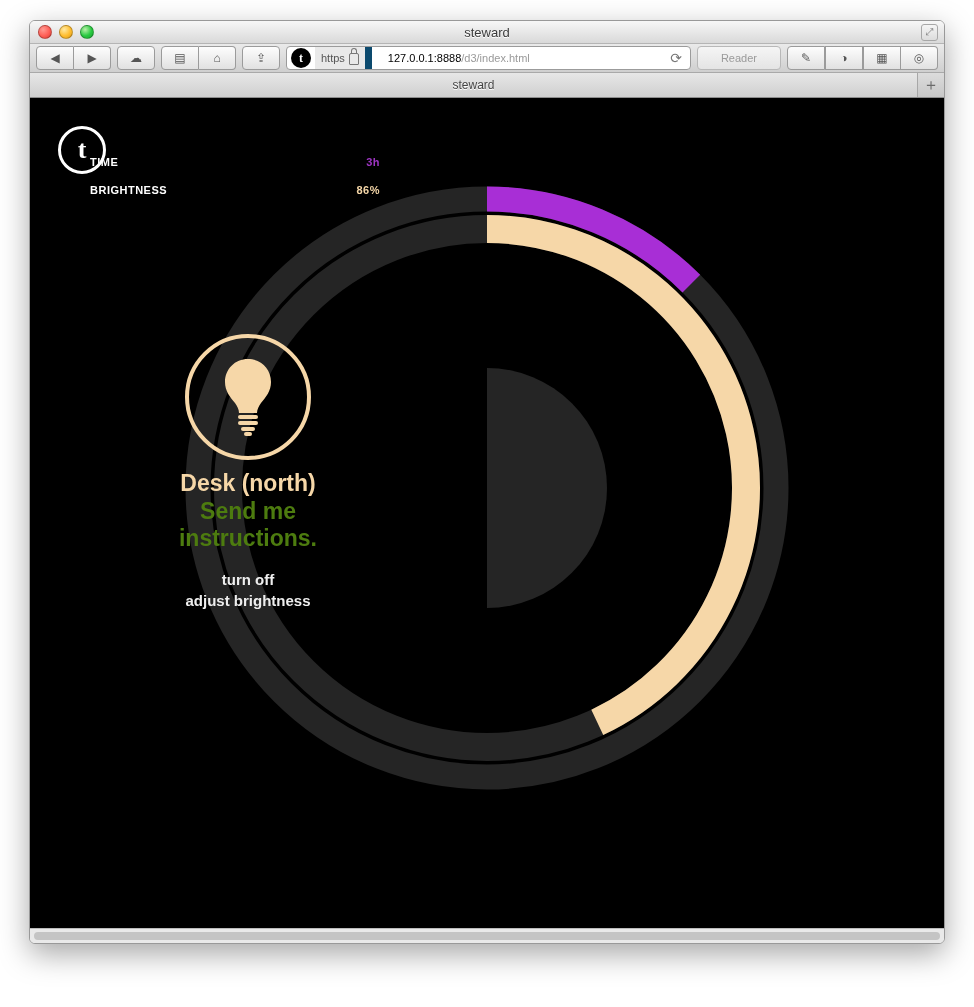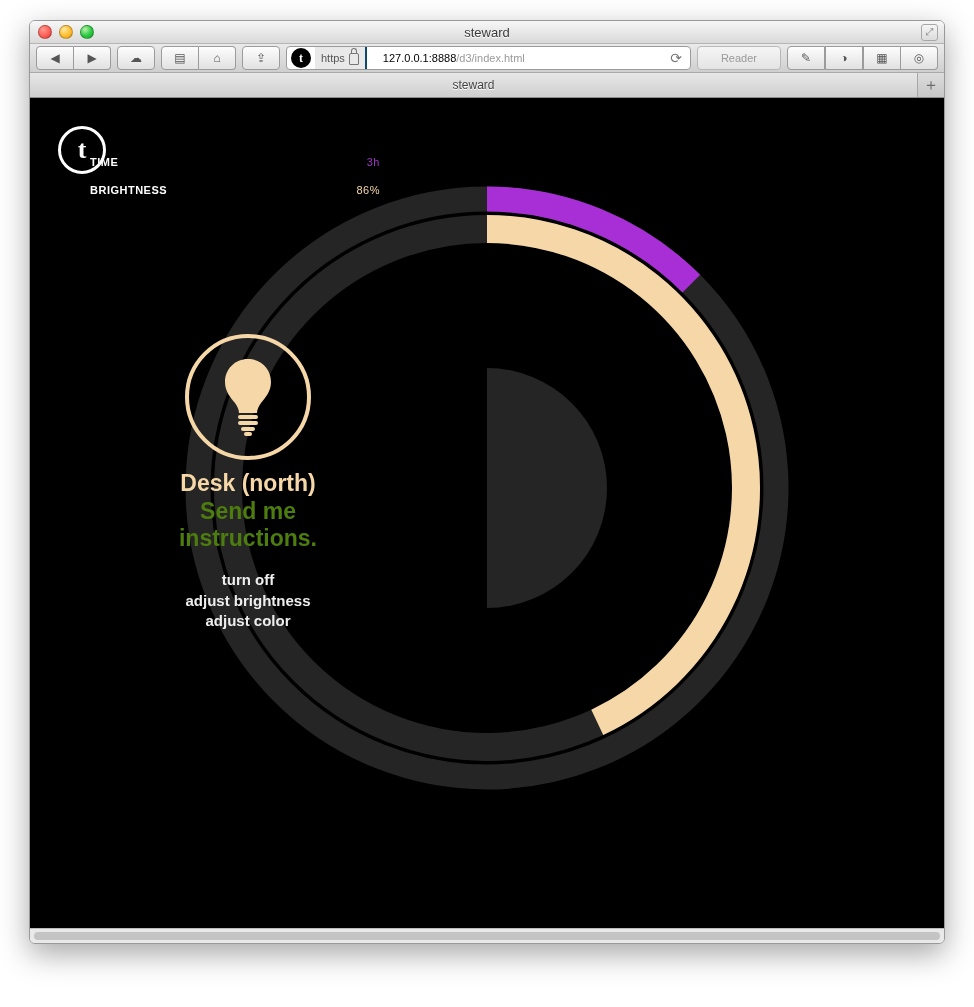--- a/index.html
+++ b/index.html
@@ -16,39 +16,39 @@
   .titlebar .fs{position:absolute;right:6px;top:3px;width:15px;height:15px;border:1px solid #a7a7a7;border-radius:3px;background:linear-gradient(#f5f5f5,#dcdcdc);font-size:10px;line-height:14px;text-align:center;color:#777;}
   
   .toolbar{height:28px;background:linear-gradient(#eaeaea,#cfcfcf);border-bottom:1px solid #a9a9a9;display:flex;align-items:center;padding:0 6px;gap:6px;font-size:11px;}
   .tb-group{display:flex;}
   .tb-btn{height:22px;min-width:26px;padding:0 5px;border:1px solid #9b9b9b;background:linear-gradient(#fdfdfd,#e1e1e1);display:flex;align-items:center;justify-content:center;color:#555;font-size:12px;}
   .tb-group .tb-btn:first-child{border-radius:4px 0 0 4px;}
   .tb-group .tb-btn:last-child{border-radius:0 4px 4px 0;border-left:none;}
   .tb-btn.solo{border-radius:4px;}
   .urlbar{flex:1;height:22px;border:1px solid #9b9b9b;border-radius:4px;background:#fff;display:flex;align-items:center;overflow:hidden;}
   .url-fav{width:20px;height:20px;margin:1px 4px;border-radius:50%;background:#000;color:#fff;display:flex;align-items:center;justify-content:center;font-size:12px;font-weight:bold;font-family:Georgia,serif;}
-  .url-scheme{background:#e9e9e9;border-right:2px solid #0c4a6e;height:100%;display:flex;align-items:center;padding:0 6px;color:#555;gap:4px;}
+  .url-scheme{background:#e9e9e9;border-right:7px solid #0c4a6e;height:100%;display:flex;align-items:center;padding:0 6px;color:#555;gap:4px;}
   .lock{width:8px;height:10px;border:1.3px solid #777;border-radius:2px 2px 1px 1px;position:relative;margin-bottom:-2px;}
   .lock:before{content:"";position:absolute;top:-6px;left:1px;width:4px;height:5px;border:1.3px solid #777;border-bottom:none;border-radius:3px 3px 0 0;}
   .url-host{color:#000;padding-left:16px;}
   .url-path{color:#9a9a9a;}
   .url-reload{margin-left:auto;padding:0 8px;color:#777;font-size:14px;}
   .reader-btn{height:22px;border:1px solid #b8b8b8;border-radius:4px;background:linear-gradient(#f5f5f5,#e4e4e4);color:#9a9a9a;padding:0 23px;display:flex;align-items:center;}
   
   .tabbar{height:24px;background:linear-gradient(#d9d9d9,#c4c4c4);border-bottom:1px solid #8d8d8d;display:flex;align-items:stretch;}
   .tab{flex:1;display:flex;align-items:center;justify-content:center;font-size:12px;color:#444;background:linear-gradient(#e7e7e7,#cfcfcf);border-right:1px solid #a7a7a7;text-shadow:0 1px 0 #fff;}
   .tab-add{width:26px;display:flex;align-items:center;justify-content:center;color:#6a6a6a;font-size:16px;background:linear-gradient(#dcdcdc,#c7c7c7);}
   
   .content{background:#000;height:830px;position:relative;overflow:hidden;}
   .logo{position:absolute;top:28px;left:28px;width:42px;height:42px;border:3px solid #fff;border-radius:50%;display:flex;align-items:center;justify-content:center;color:#fff;font-family:Georgia,"Times New Roman",serif;font-size:26px;font-weight:bold;}
   .stage{position:absolute;left:50%;top:30px;transform:translateX(-50%);}
   .labels{position:absolute;left:60px;top:58px;color:#fff;font-size:11px;font-weight:700;letter-spacing:.5px;text-align:right;width:290px;}
   .labels .row{display:flex;justify-content:space-between;align-items:flex-start;height:28px;}
   .labels .name{color:#fff;}
-  .labels .val{color:#9e35c3;font-weight:400;padding-left:8px;}
+  .labels .val{color:#9e35c3;font-weight:700;padding-left:8px;}
   .labels .val.brightness{color:#f6d7a8;}
   .device{position:absolute;left:98px;top:236px;width:240px;text-align:center;color:#f6d7a8;}
   .bulb-circle{width:118px;height:118px;border:4px solid #f6d7a8;border-radius:50%;margin:0 auto 10px;display:flex;align-items:center;justify-content:center;}
   .device .name{font-size:23px;font-weight:800;line-height:1.15;}
   .device .sub{font-size:23px;color:#4d7c0f;font-weight:600;margin-top:2px;}
   .device .cmds{margin-top:18px;color:#eeeeee;font-size:15px;font-weight:700;line-height:1.35;}
   .device .cmds div{cursor:pointer;}
   
   .hscroll{height:14px;background:#e9e9e9;border-top:1px solid #bcbcbc;display:flex;align-items:center;}
   .hscroll .thumb{height:8px;margin:0 4px;flex:1;background:#c4c4c4;border-radius:4px;}
@@ -144,21 +144,20 @@
           <rect fill="#f6d7a8" x="20" y="64" width="20" height="4" rx="2"></rect>
           <rect fill="#f6d7a8" x="23" y="70" width="14" height="4" rx="2"></rect>
           <rect fill="#f6d7a8" x="26" y="75" width="8" height="4" rx="2"></rect>
         </svg>
       </div>
       <div class="name">Desk (north)</div>
       <div class="sub">Send me instructions.</div>
       <div class="cmds">
         <div>turn off</div>
         <div>adjust brightness</div>
-        <div>adjust color</div>
       </div>
     </div>
   </div>
 
   <div class="hscroll">
     <div class="thumb"></div>
   </div>
 </div>
 
 </body></html>

